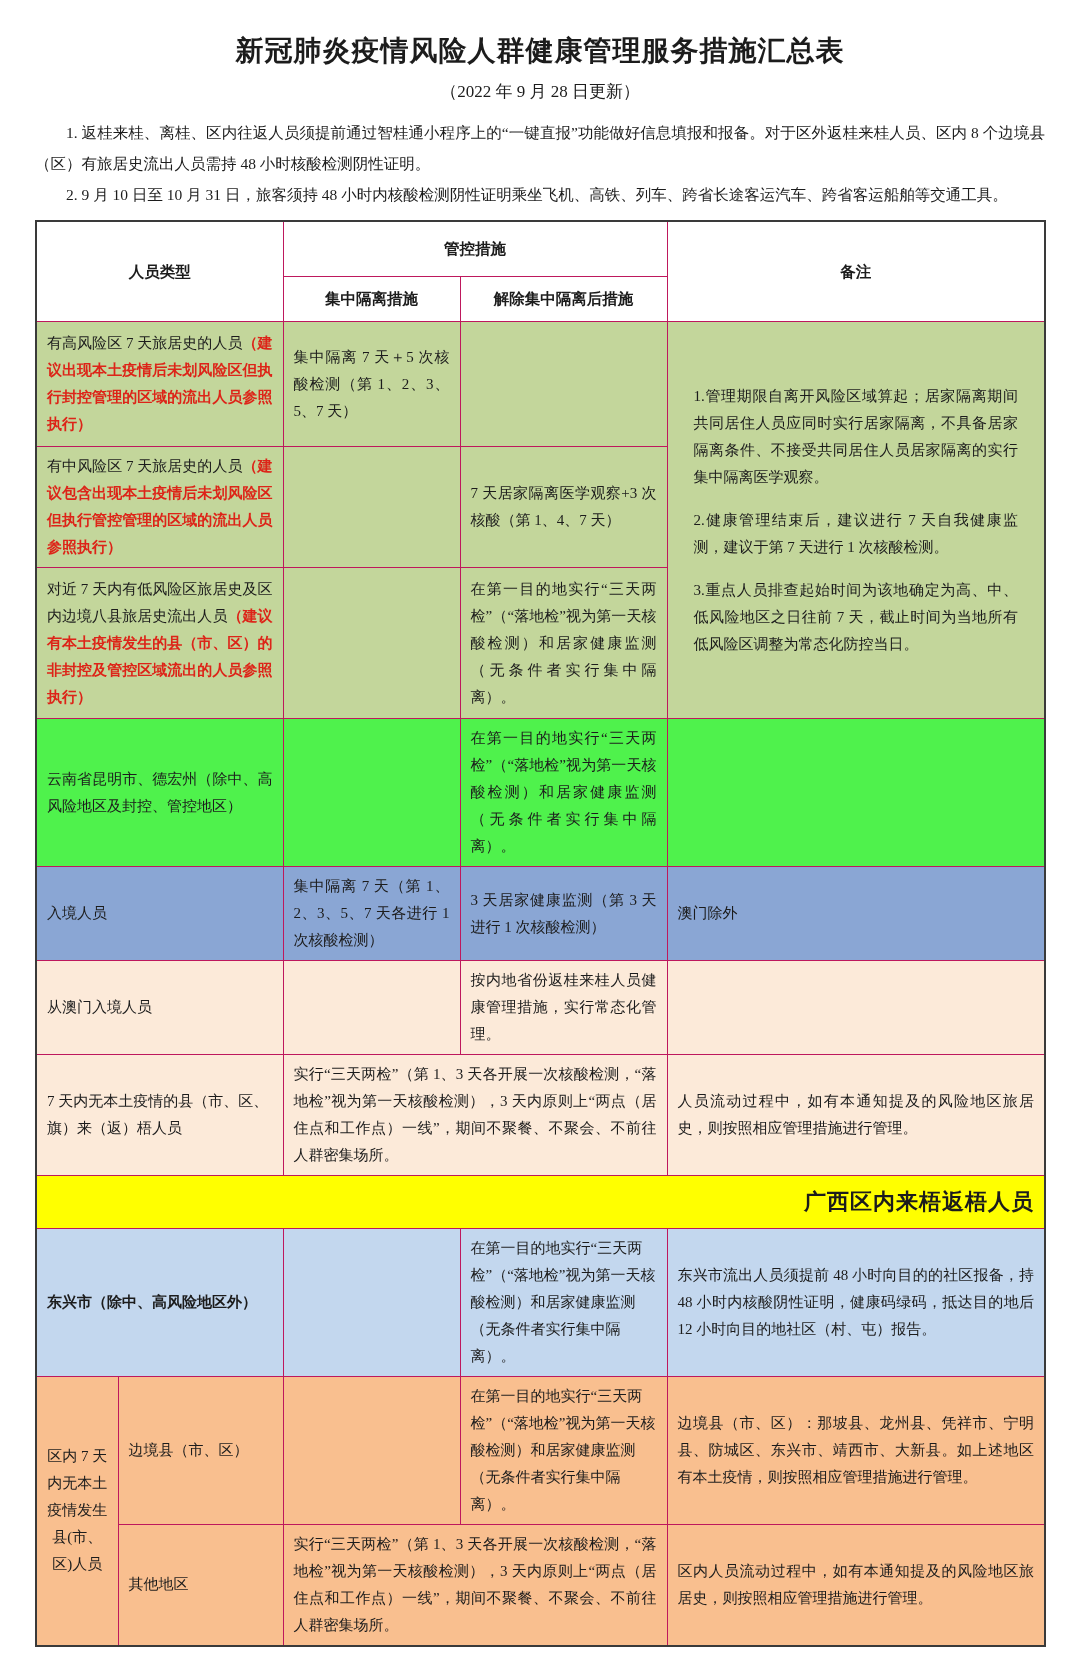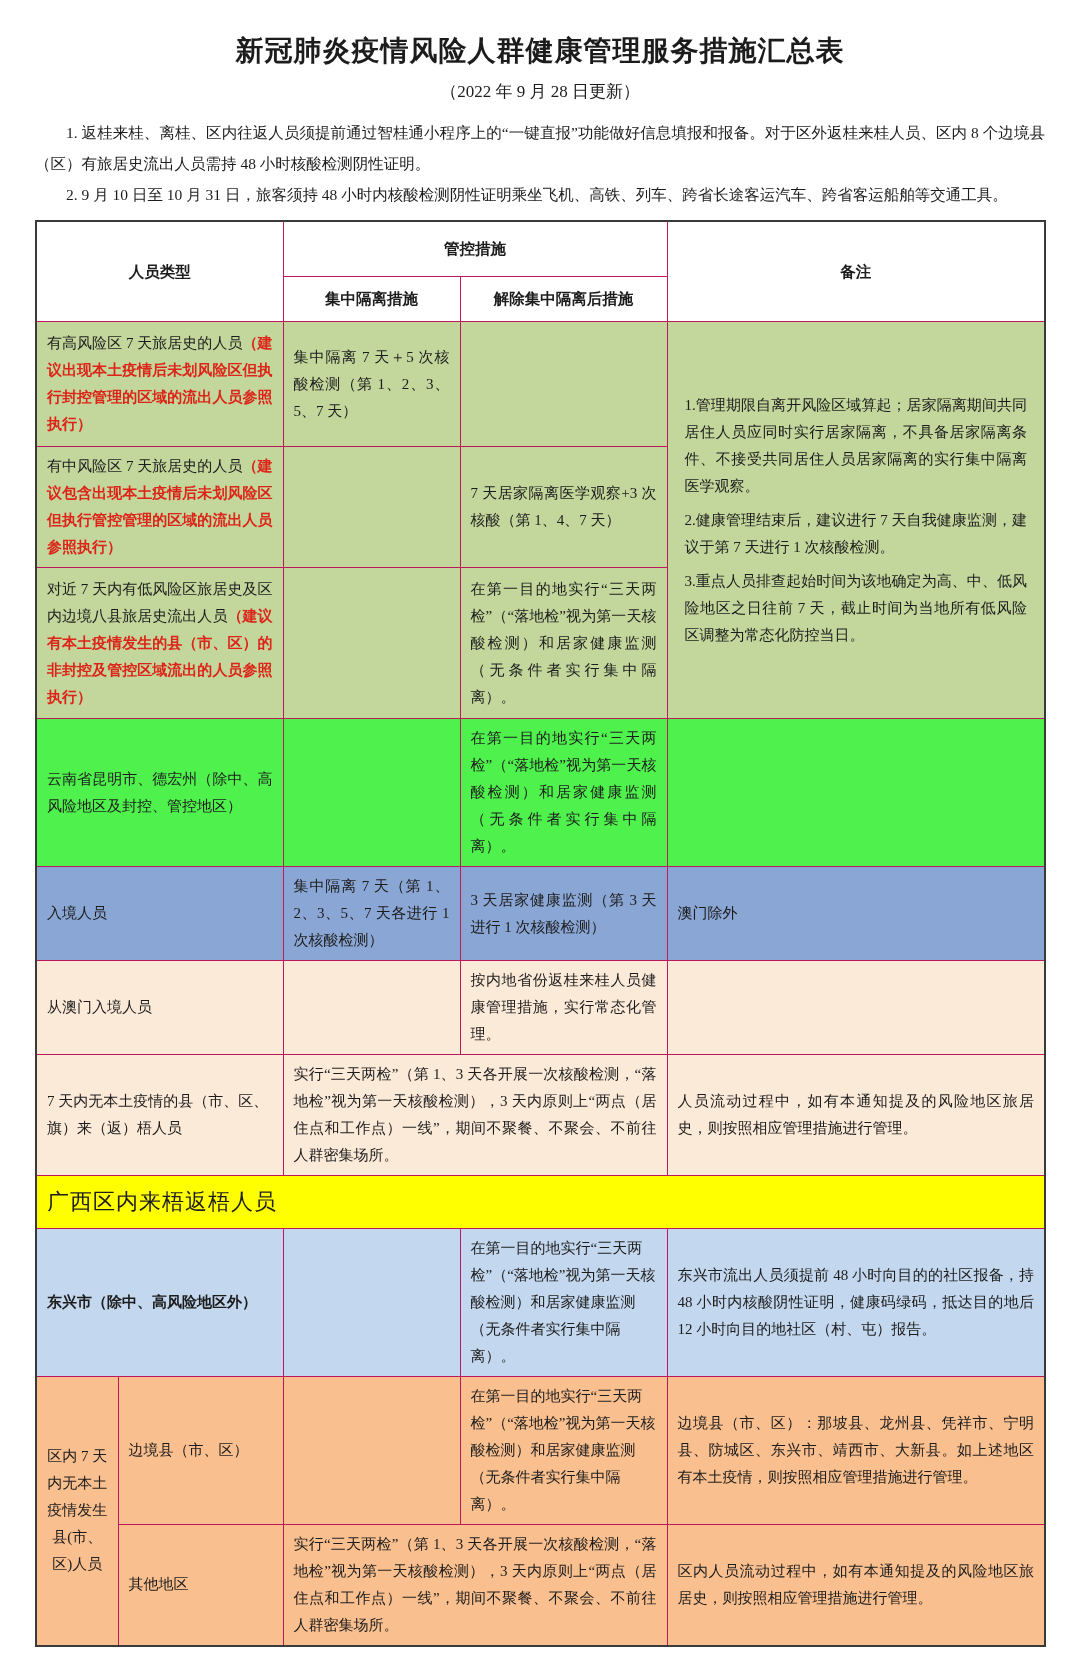--- a/index.html
+++ b/index.html
@@ -31,28 +31,28 @@
   }
   table.summary{border:2px solid #3a3a3a;}
   th{font-weight:bold;text-align:center;background:#ffffff;font-size:15.5px;}
   .c-olive{background:#c3d69b;}
   .c-green{background:#4ff24c;}
   .c-blue{background:#8aa6d4;}
   .c-peach{background:#fcead9;}
   .c-lblue{background:#c3d7ee;}
   .c-orange{background:#f9bf8f;}
   .banner-cell{
-    background:#ffff00;text-align:left;font-weight:normal;
+    background:#ffff00;text-align:right;font-weight:bold;
     font-size:22px;padding:3px 0;letter-spacing:1px;
   }
   .red{color:#dd2418;font-weight:bold;}
   .tc{}
   .tj{text-align:justify;}
   .bold{font-weight:bold;}
-  .remarks p{margin:7px;text-align:justify;}
+  .remarks p{margin:16px;text-align:justify;}
   .group-label{
     text-align:center;padding:4px 4px;line-height:2.0;
   }
 </style>
 </head>
 <body>
 
 <div class="doc">
 
   <div class="title">新冠肺炎疫情风险人群健康管理服务措施汇总表</div>

